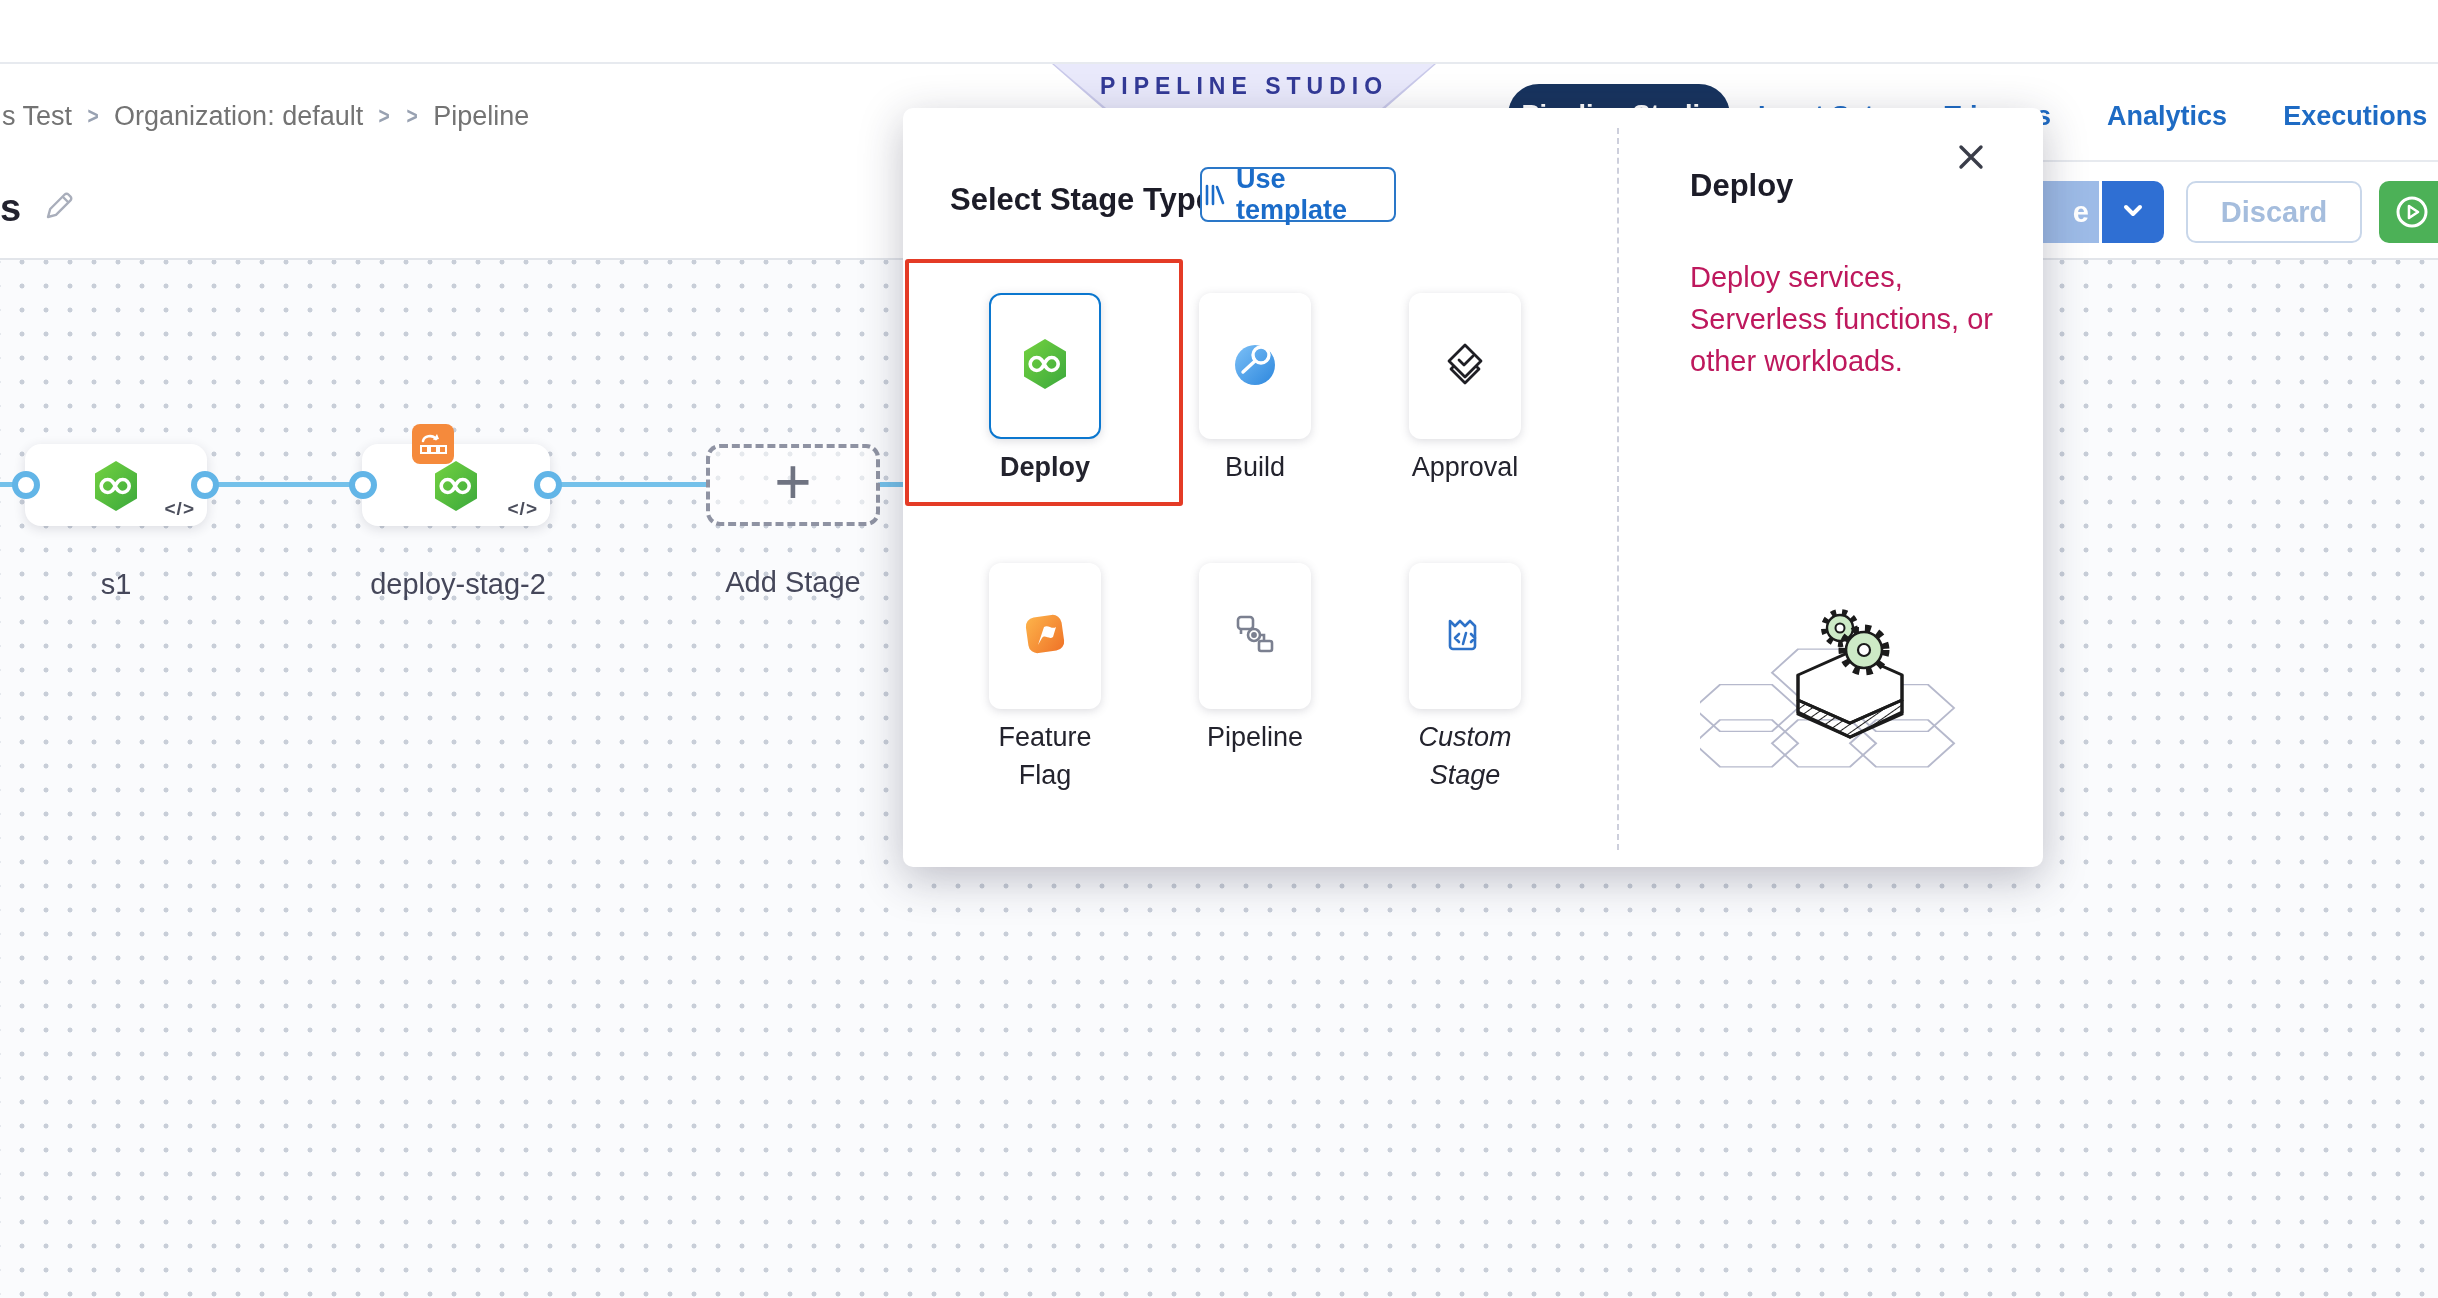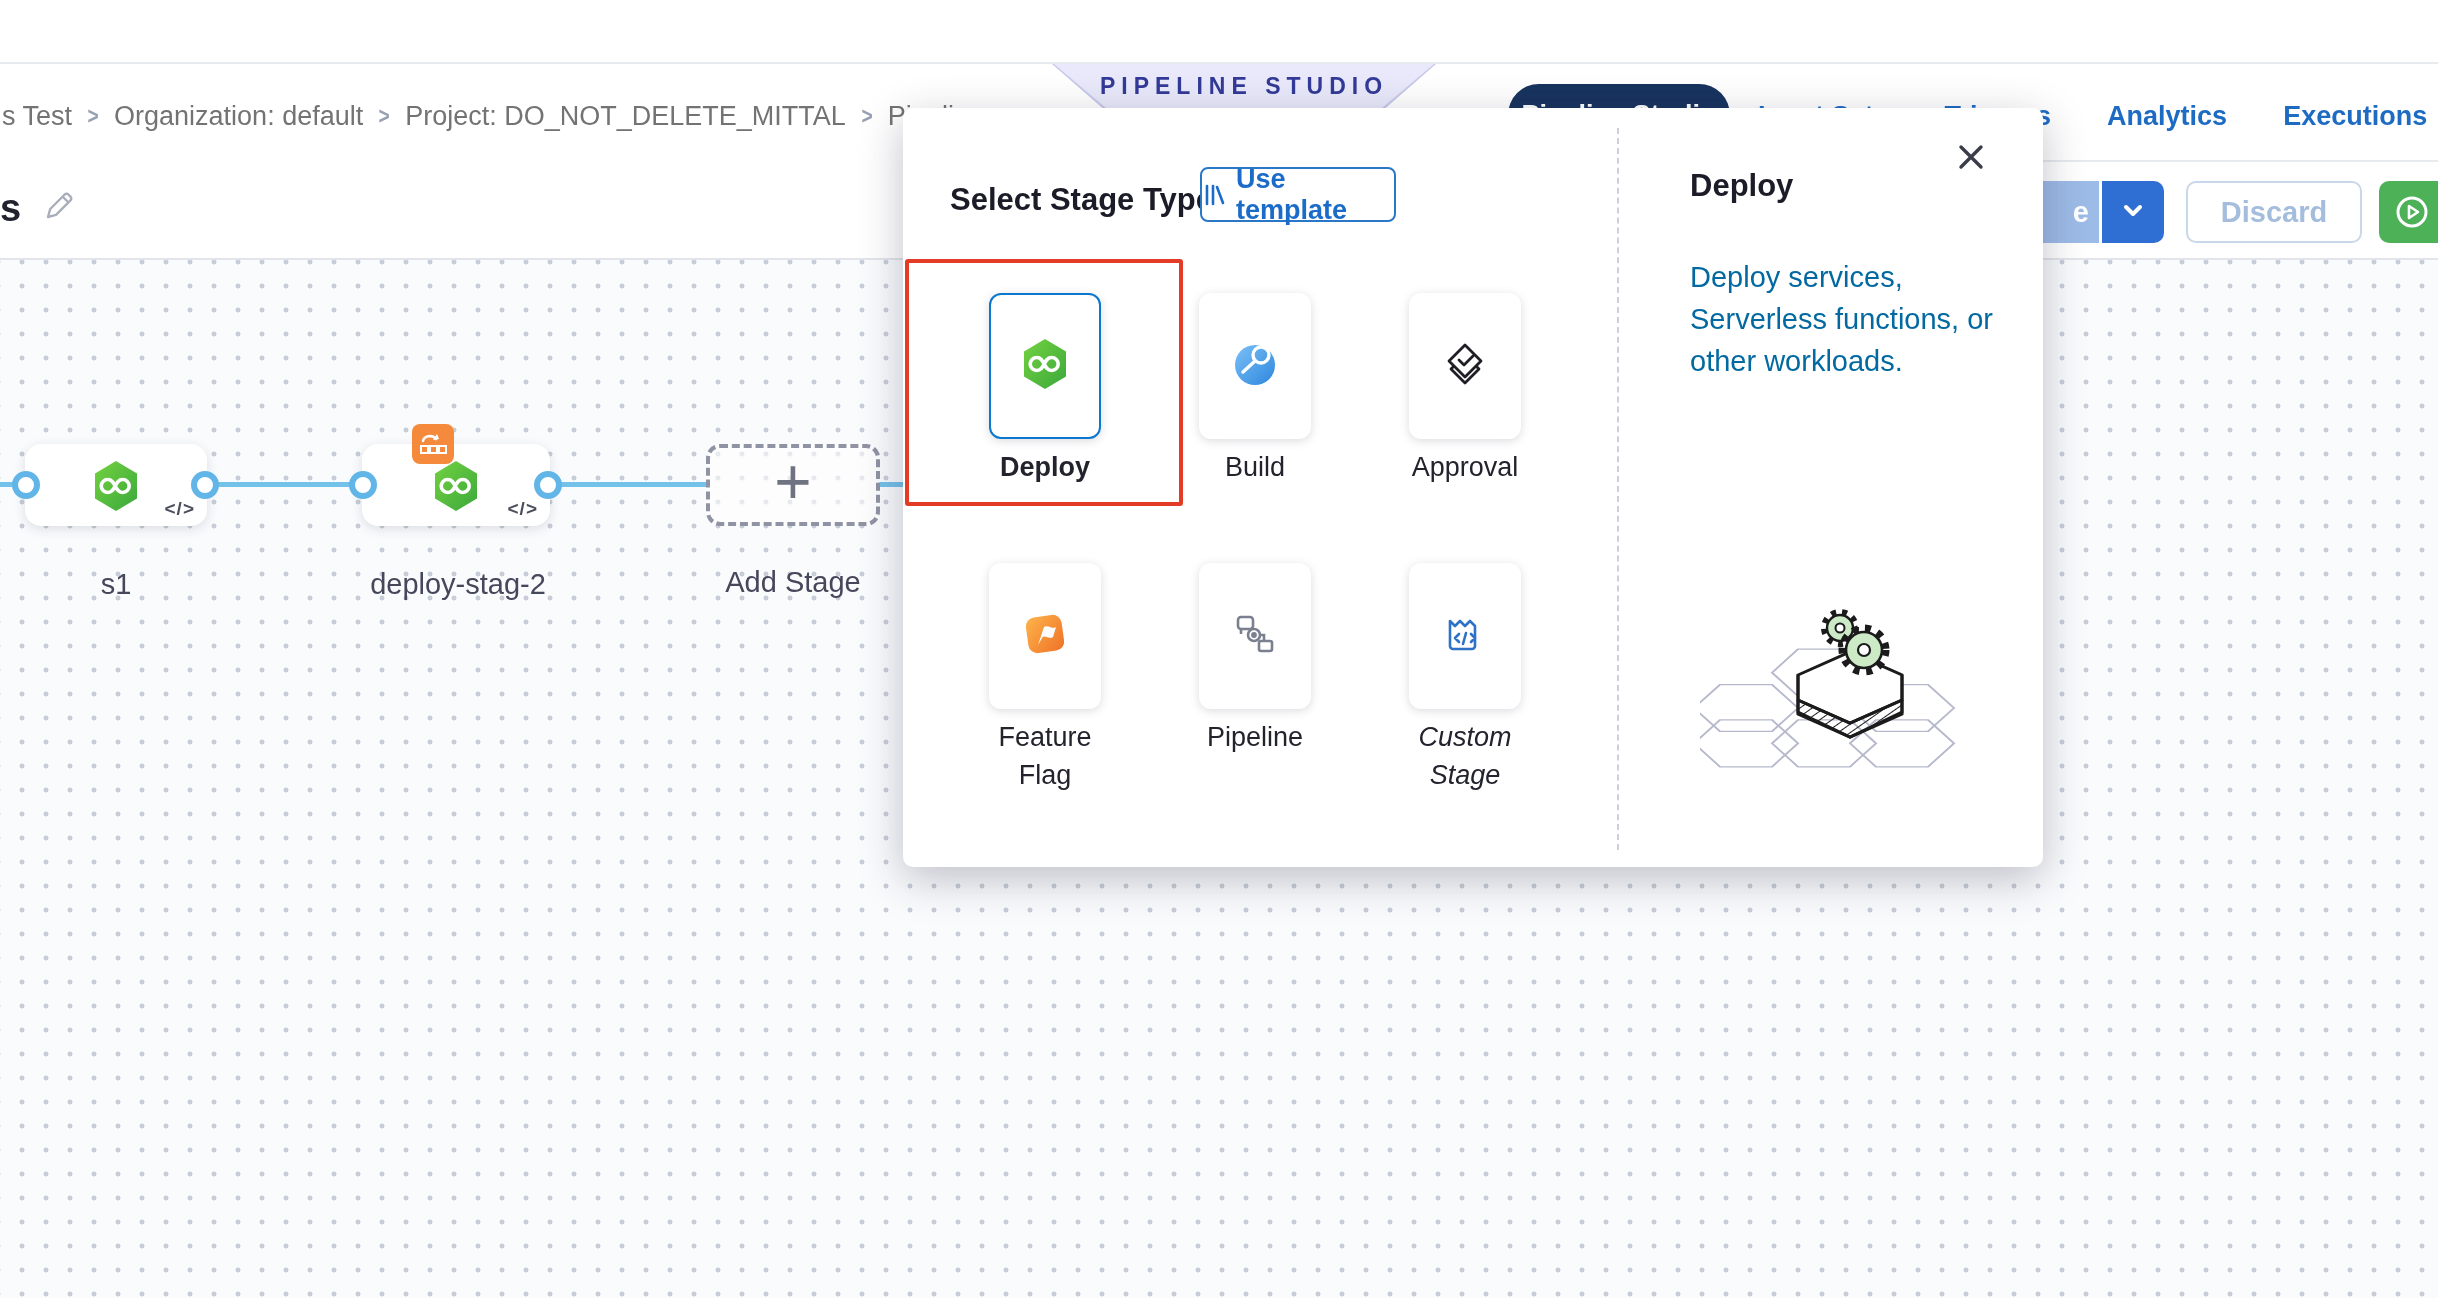--- a/index.html
+++ b/index.html
@@ -74,36 +74,35 @@
   .tile{width:112px;height:146px;background:#fff;border-radius:12px;z-index:11;
     box-shadow:0 2px 10px rgba(80,80,100,.20);display:flex;align-items:center;justify-content:center;}
   .tile.selected{border:2px solid #0b77cf;box-sizing:border-box;}
   .tile-label{width:150px;text-align:center;font-size:27px;color:#23232d;line-height:38px;z-index:11;}
   .tile-label.selected{font-weight:700;}
   .red-annot{left:905px;top:259px;width:278px;height:247px;border:4px solid #e43b26;
     border-radius:3px;z-index:20;box-sizing:border-box;}
   .close-x{left:1950px;top:136px;width:42px;height:42px;display:flex;align-items:center;
     justify-content:center;z-index:12;cursor:pointer;}
   .detail-title{left:1690px;top:168px;font-size:31px;font-weight:700;color:#1c1c28;z-index:11;}
-  .detail-desc{left:1690px;top:256px;width:316px;font-size:29px;line-height:42px;color:#0369a1;z-index:11;}
+  .detail-desc{left:1690px;top:256px;width:316px;font-size:29px;line-height:42px;color:#be185d;z-index:11;}
   .illustration{left:1700px;top:580px;z-index:11;}
 </style>
 </head>
 <body>
 
 <div id="page">
 
   <div class="abs topbar-line"></div>
 
   <div class="abs breadcrumb">
     <span class="crumb">s Test</span>
     <span class="crumb-sep">&gt;</span>
     <span class="crumb">Organization: default</span>
     <span class="crumb-sep">&gt;</span>
-    <span class="crumb">Project: DO_NOT_DELETE_MITTAL</span>
     <span class="crumb-sep">&gt;</span>
     <span class="crumb">Pipeline</span>
   </div>
 
   <div class="abs studio-badge">
     <div class="studio-badge-inner">PIPELINE STUDIO</div>
   </div>
 
   <div class="abs pipeline-title">
     <span class="frag">s</span>

